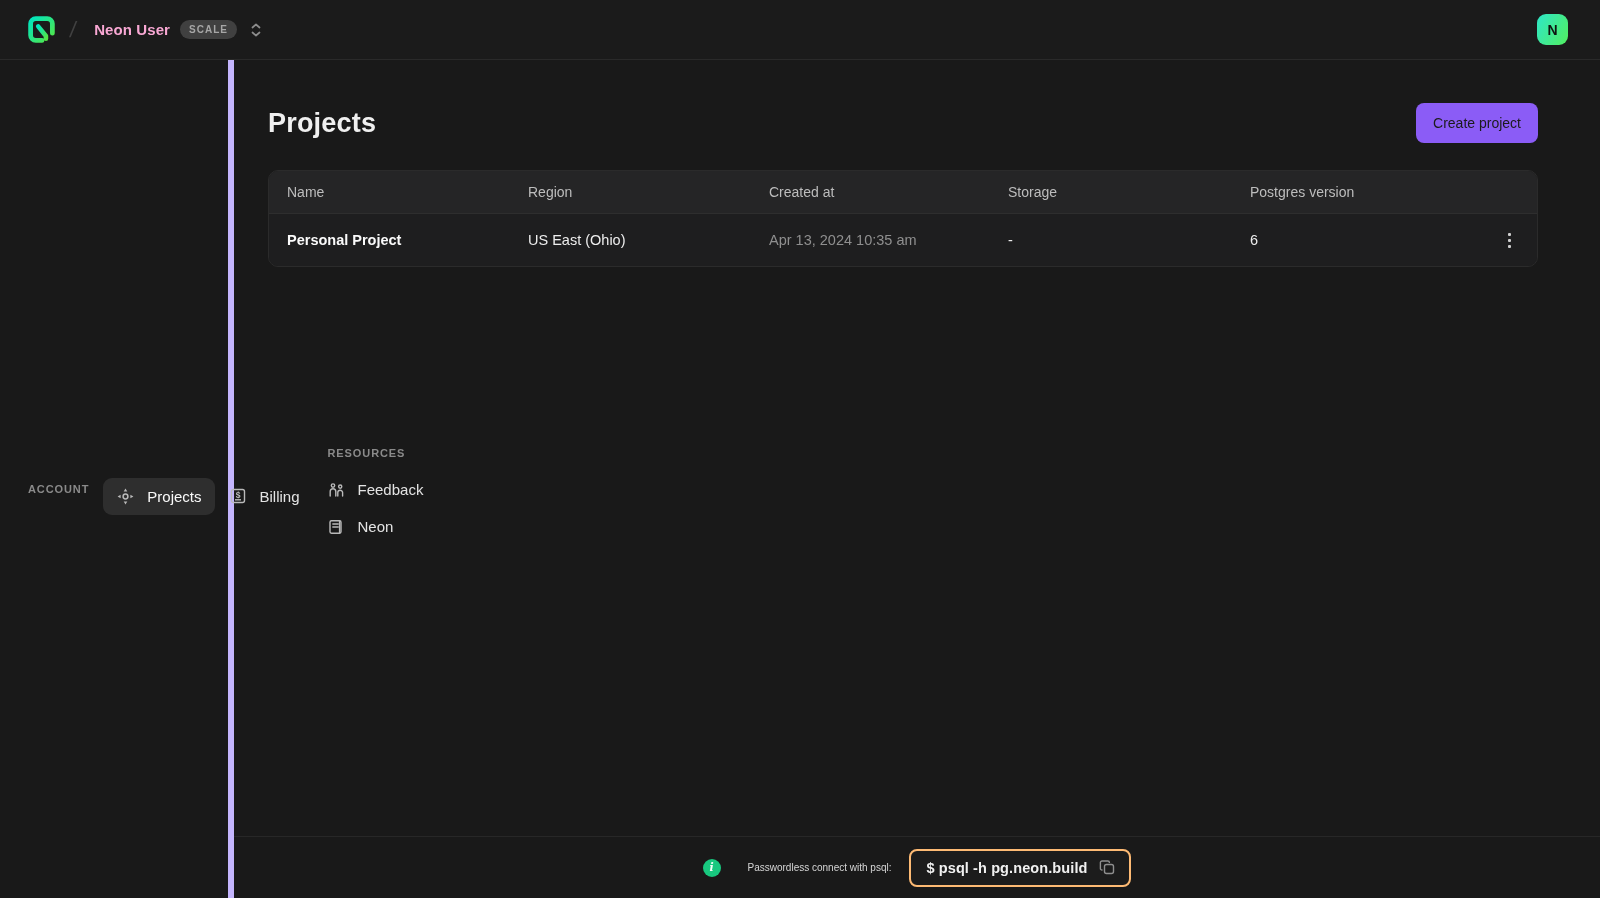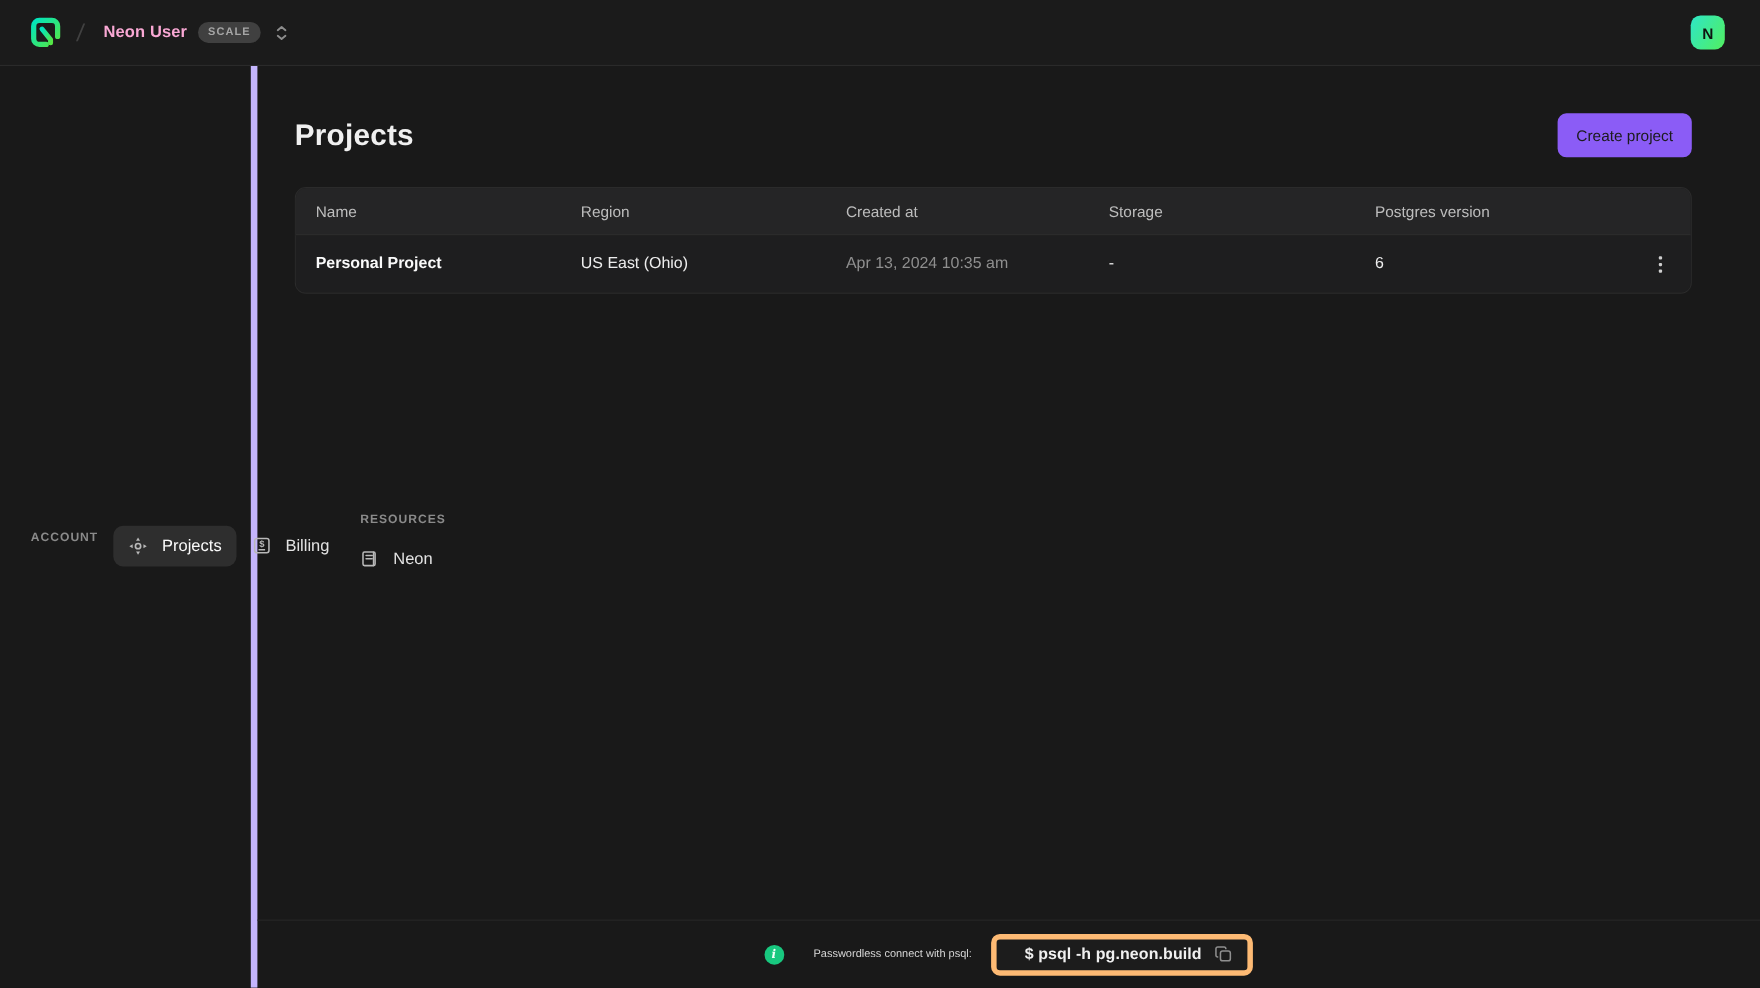--- a/index.html
+++ b/index.html
@@ -91,21 +91,21 @@
     display:flex; align-items:center; justify-content:center; gap:12px;
   }
   .info-dot{
     width:18px; height:18px; border-radius:50%; background:#18c87f;
     color:#f2fff8; font-size:11px; font-weight:700; font-family:"DejaVu Serif",serif;
     display:flex; align-items:center; justify-content:center; font-style:italic;
   }
   .footer-label{ color:#d6d6d6; font-size:10px;margin-left:15px; }
   .cmd-chip{
     margin-left:6px; display:flex; align-items:center; gap:12px;
-    border:5px solid #fdba74; border-radius:8px; height:38px; padding:0 13px 0 25px;
+    border:2px solid #fdba74; border-radius:8px; height:38px; padding:0 13px 0 15px;
     background:#1c1c1c;
   }
   .cmd-text{ color:#f0f0f0; font-size:14.5px; font-weight:600; letter-spacing:.1px; }
   .copy-btn{ background:none; border:none; color:#8f8f8f; cursor:pointer; display:flex; padding:0; }
 
   svg{ display:block; }
 </style>
 </head>
 <body>
 
@@ -163,20 +163,31 @@
         </svg>
       </span>
       <span>Billing</span>
     </div>
 
     <div class="sidebar-spacer"></div>
 
     <div class="resources">
       <div class="section-label">RESOURCES</div>
 
+      <div class="nav-item">
+        <span class="nav-icon">
+          <svg width="17" height="16" viewBox="0 0 17 16" fill="none" stroke="currentColor" stroke-width="1.4" stroke-linecap="round">
+            <circle cx="5" cy="3.6" r="1.7"></circle>
+              <path d="M2.2 14 V9.6 a2.8 2.8 0 0 1 5.6 0 V14"></path>
+            <circle cx="12.2" cy="4.6" r="1.6"></circle>
+              <path d="M9.8 14 V10.6 a2.4 2.4 0 0 1 4.8 0 V14"></path>
+          </svg>
+        </span>
+        <span>Feedback</span>
+      </div>
 
       <div class="nav-item">
         <span class="nav-icon">
           <svg width="16" height="16" viewBox="0 0 16 16" fill="none" stroke="currentColor" stroke-width="1.4" stroke-linecap="round">
             <rect x="2" y="1.8" width="11" height="12.4" rx="1.4"></rect>
             <path d="M4.8 5 H10.2 M4.8 8 H10.2 M11.6 2 V14"></path>
           </svg>
         </span>
         <span>Neon</span>
       </div>

